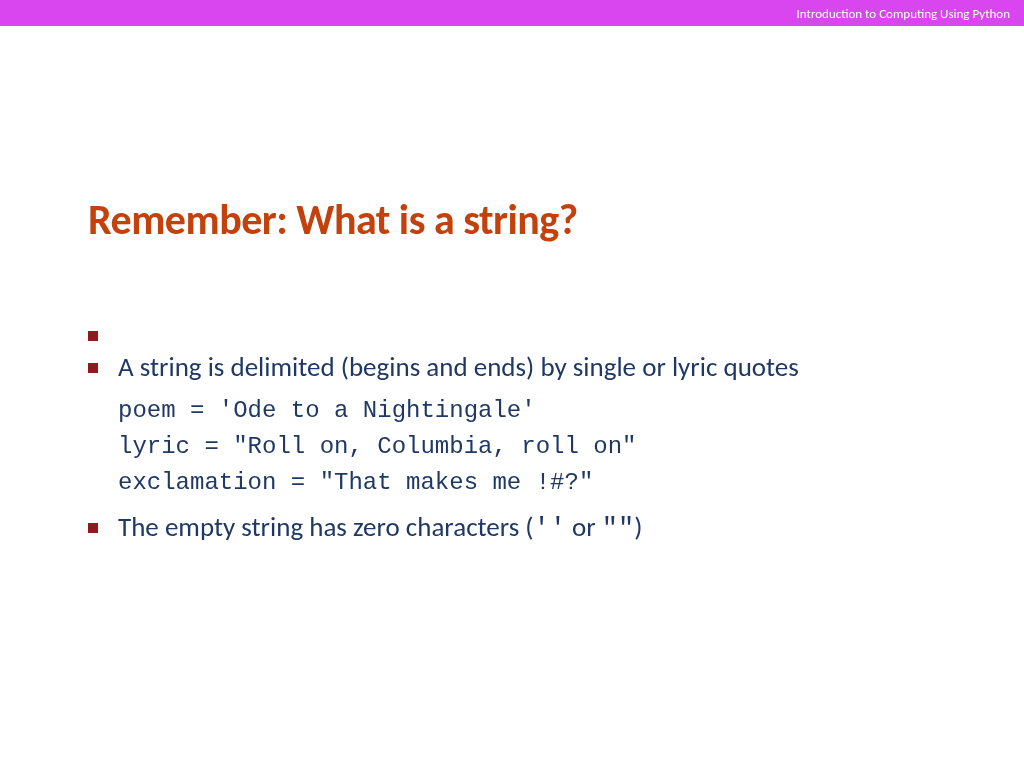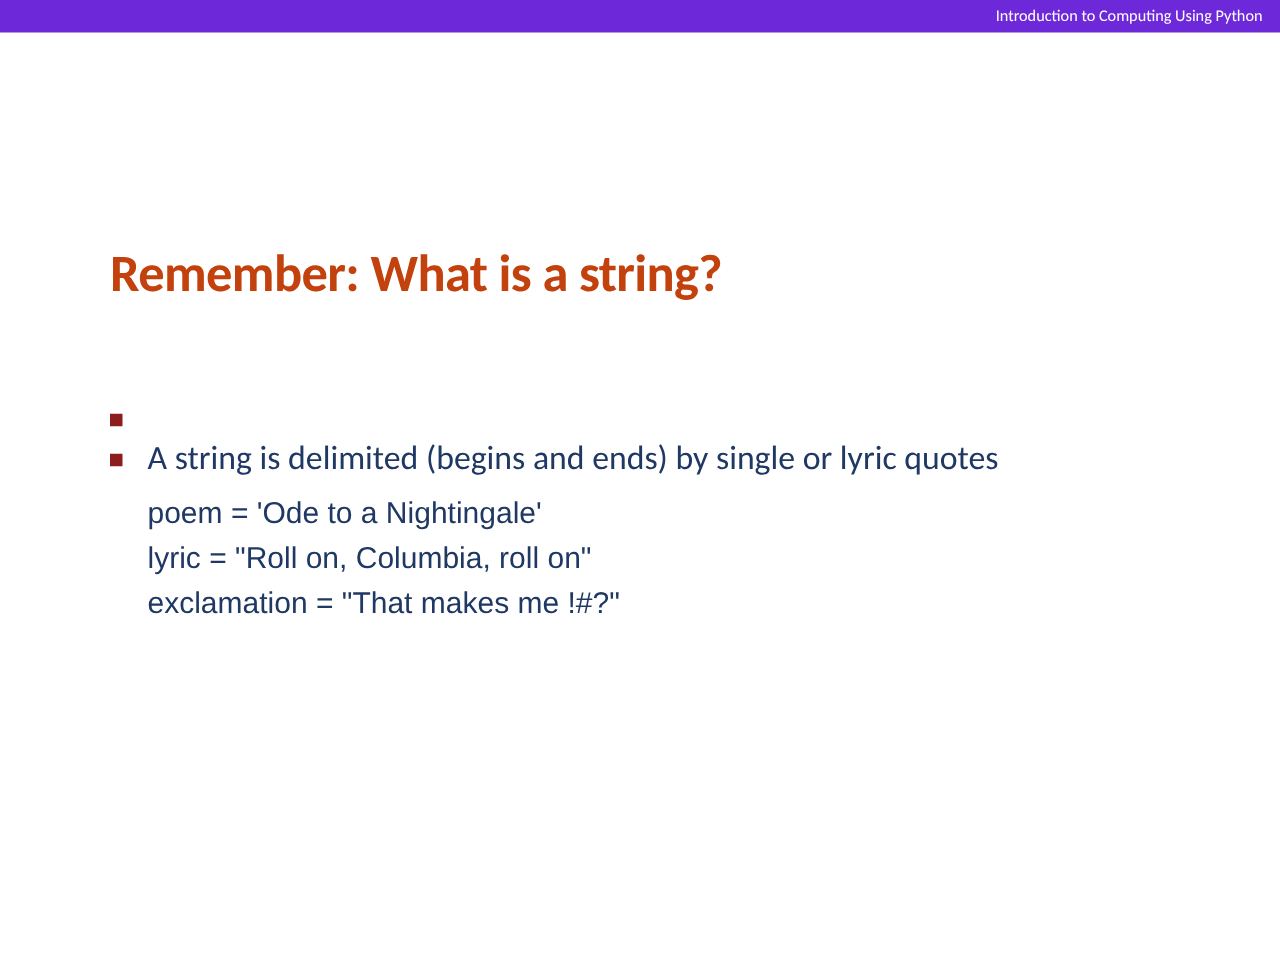--- a/index.html
+++ b/index.html
@@ -10,21 +10,21 @@
     body {
       width: 1024px;
       height: 768px;
       background: #ffffff;
       font-family: Calibri, "Segoe UI", sans-serif;
       overflow: hidden;
     }
     .header-bar {
       width: 100%;
       height: 26px;
-      background: #6d28d9;
+      background: #d946ef;
       display: flex;
       justify-content: flex-end;
       align-items: center;
       padding-right: 14px;
     }
     .header-text {
       color: #ffffff;
       font-size: 13px;
       font-weight: 400;
     }
@@ -58,21 +58,21 @@
       color: #1f3864;
       font-size: 27px;
       line-height: 1.35;
     }
     .code-block {
       margin-left: 30px;
       margin-top: 6px;
       margin-bottom: 8px;
     }
     .code-line {
-      font-family: Liberation Sans, sans-serif;
+      font-family: Liberation Mono, monospace;
       color: #1f3864;
       font-size: 24px;
       line-height: 1.5;
     }
     .empty-mono {
       font-family: "Courier New", monospace;
     }
   </style>
 </head>
 <body>
@@ -96,15 +96,21 @@
     </li>
 
     <li>
       <div class="code-block">
         <div class="code-line">poem = 'Ode to a Nightingale'</div>
         <div class="code-line">lyric = "Roll on, Columbia, roll on"</div>
         <div class="code-line">exclamation = "That makes me !#?"</div>
       </div>
     </li>
 
+    <li class="bullet-item">
+      <span class="bullet-marker"></span>
+      <span class="bullet-text">
+        <span>The empty string has zero characters (</span><span class="empty-mono">''</span><span> or </span><span class="empty-mono">""</span><span>)</span>
+      </span>
+    </li>
 
   </ul>
 </div>
 
 </body></html>

